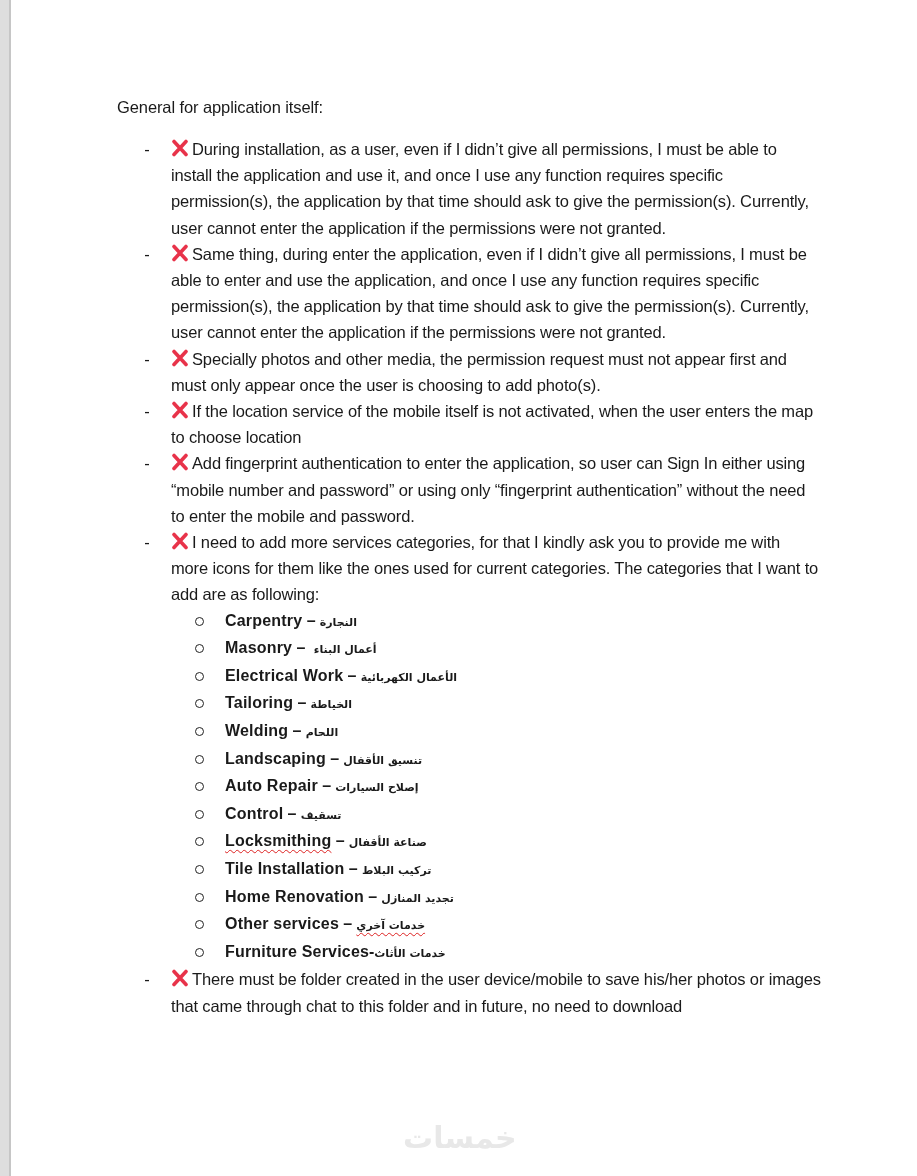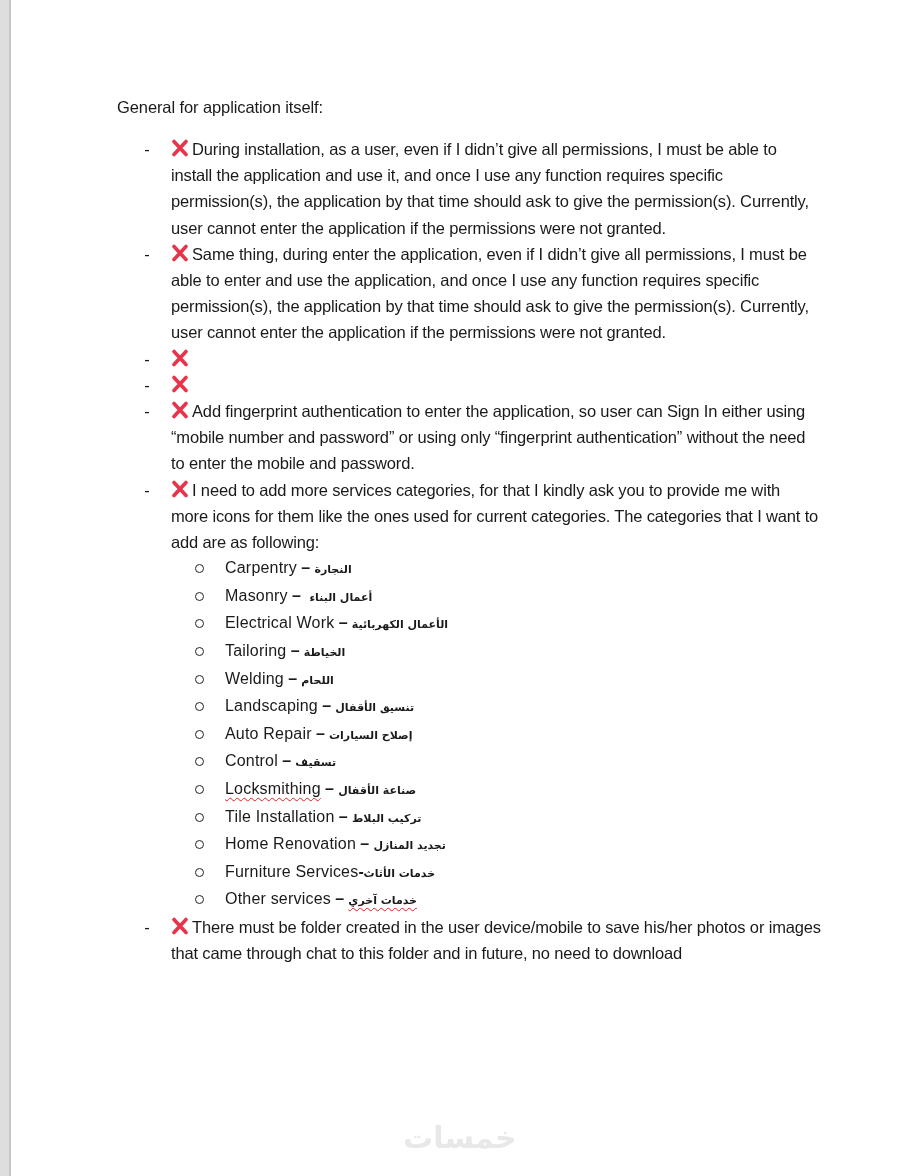--- a/index.html
+++ b/index.html
@@ -88,21 +88,21 @@
     .sub-bullet {
       position: absolute;
       left: 0;
       top: 9px;
       width: 7px;
       height: 7px;
       border: 1.3px solid #222;
       border-radius: 50%;
     }
     .en {
-      font-weight: normal;
+      font-weight: bold;
       letter-spacing: 0.2px;
     }
     .sep { font-weight: bold; }
     .ar {
       font-family: "DejaVu Sans", sans-serif;
       font-weight: bold;
       font-size: 11px;
     }
     .squiggle {
       text-decoration: underline wavy #d22;
@@ -141,28 +141,28 @@
       <span class="bullet-dash">-</span>
       <span class="x-icon"><svg width="18" height="18" viewBox="0 0 18 18">
             <path d="M3 2.5 L15 15.5 M15 2.5 L3 15.5" stroke="#e8334a" stroke-width="3.6" stroke-linecap="round"></path>
           </svg></span><span>Same thing, during enter the application, even if I didn’t give all permissions, I must be able to enter and use the application, and once I use any function requires specific permission(s), the application by that time should ask to give the permission(s). Currently, user cannot enter the application if the permissions were not granted.</span>
     </li>
 
     <li class="bullet">
       <span class="bullet-dash">-</span>
       <span class="x-icon"><svg width="18" height="18" viewBox="0 0 18 18">
             <path d="M3 2.5 L15 15.5 M15 2.5 L3 15.5" stroke="#e8334a" stroke-width="3.6" stroke-linecap="round"></path>
-          </svg></span>
-    </li>
-
-    <li class="bullet">
-      <span class="bullet-dash">-</span>
-      <span class="x-icon"><svg width="18" height="18" viewBox="0 0 18 18">
-            <path d="M3 2.5 L15 15.5 M15 2.5 L3 15.5" stroke="#e8334a" stroke-width="3.6" stroke-linecap="round"></path>
-          </svg></span>
+          </svg></span><span>Specially photos and other media, the permission request must not appear first and must only appear once the user is choosing to add photo(s).</span>
+    </li>
+
+    <li class="bullet">
+      <span class="bullet-dash">-</span>
+      <span class="x-icon"><svg width="18" height="18" viewBox="0 0 18 18">
+            <path d="M3 2.5 L15 15.5 M15 2.5 L3 15.5" stroke="#e8334a" stroke-width="3.6" stroke-linecap="round"></path>
+          </svg></span><span>If the location service of the mobile itself is not activated, when the user enters the map to choose location</span>
     </li>
 
     <li class="bullet">
       <span class="bullet-dash">-</span>
       <span class="x-icon"><svg width="18" height="18" viewBox="0 0 18 18">
             <path d="M3 2.5 L15 15.5 M15 2.5 L3 15.5" stroke="#e8334a" stroke-width="3.6" stroke-linecap="round"></path>
           </svg></span><span>Add fingerprint authentication to enter the application, so user can Sign In either using “mobile number and password” or using only “fingerprint authentication” without the need to enter the mobile and password.</span>
     </li>
 
     <li class="bullet">
@@ -175,22 +175,22 @@
         <li class="subitem"><span class="sub-bullet"></span><span class="en">Masonry</span><span class="sep" style="white-space:pre"> –  </span><span class="ar" dir="rtl">أعمال البناء</span></li>
         <li class="subitem"><span class="sub-bullet"></span><span class="en">Electrical Work</span><span class="sep"> – </span><span class="ar" dir="rtl">الأعمال الكهربائية</span></li>
         <li class="subitem"><span class="sub-bullet"></span><span class="en">Tailoring</span><span class="sep"> – </span><span class="ar" dir="rtl">الخياطة</span></li>
         <li class="subitem"><span class="sub-bullet"></span><span class="en">Welding</span><span class="sep"> – </span><span class="ar" dir="rtl">اللحام</span></li>
         <li class="subitem"><span class="sub-bullet"></span><span class="en">Landscaping</span><span class="sep"> – </span><span class="ar" dir="rtl">تنسيق الأقفال</span></li>
         <li class="subitem"><span class="sub-bullet"></span><span class="en">Auto Repair</span><span class="sep"> – </span><span class="ar" dir="rtl">إصلاح السيارات</span></li>
         <li class="subitem"><span class="sub-bullet"></span><span class="en">Control</span><span class="sep"> – </span><span class="ar" dir="rtl">تسقيف</span></li>
         <li class="subitem"><span class="sub-bullet"></span><span class="en squiggle">Locksmithing</span><span class="sep"> – </span><span class="ar" dir="rtl">صناعة الأقفال</span></li>
         <li class="subitem"><span class="sub-bullet"></span><span class="en">Tile Installation</span><span class="sep"> – </span><span class="ar" dir="rtl">تركيب البلاط</span></li>
         <li class="subitem"><span class="sub-bullet"></span><span class="en">Home Renovation</span><span class="sep"> – </span><span class="ar" dir="rtl">تجديد المنازل</span></li>
+        <li class="subitem"><span class="sub-bullet"></span><span class="en">Other services</span><span class="sep"> – </span><span class="ar squiggle" dir="rtl">خدمات آخري</span></li>
         <li class="subitem"><span class="sub-bullet"></span><span class="en">Furniture Services</span><span class="sep">-</span><span class="ar" dir="rtl">خدمات الأثاث</span></li>
-        <li class="subitem"><span class="sub-bullet"></span><span class="en">Other services</span><span class="sep"> – </span><span class="ar squiggle" dir="rtl">خدمات آخري</span></li>
       </ul>
     </li>
 
     <li class="bullet">
       <span class="bullet-dash">-</span>
       <span class="x-icon"><svg width="18" height="18" viewBox="0 0 18 18">
             <path d="M3 2.5 L15 15.5 M15 2.5 L3 15.5" stroke="#e8334a" stroke-width="3.6" stroke-linecap="round"></path>
           </svg></span><span>There must be folder created in the user device/mobile to save his/her photos or images that came through chat to this folder and in future, no need to download</span>
     </li>
   </ul>

